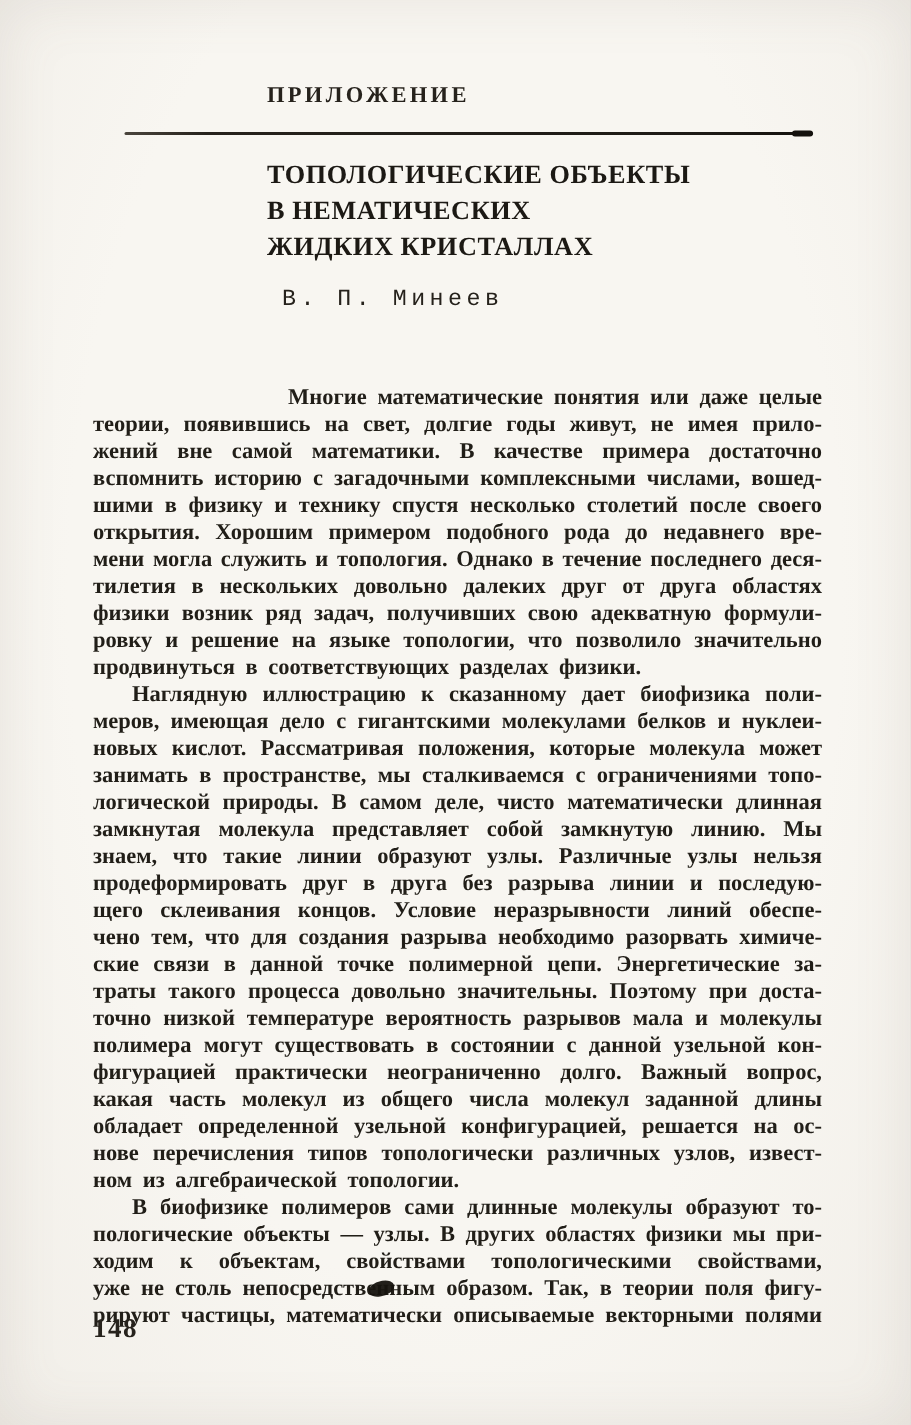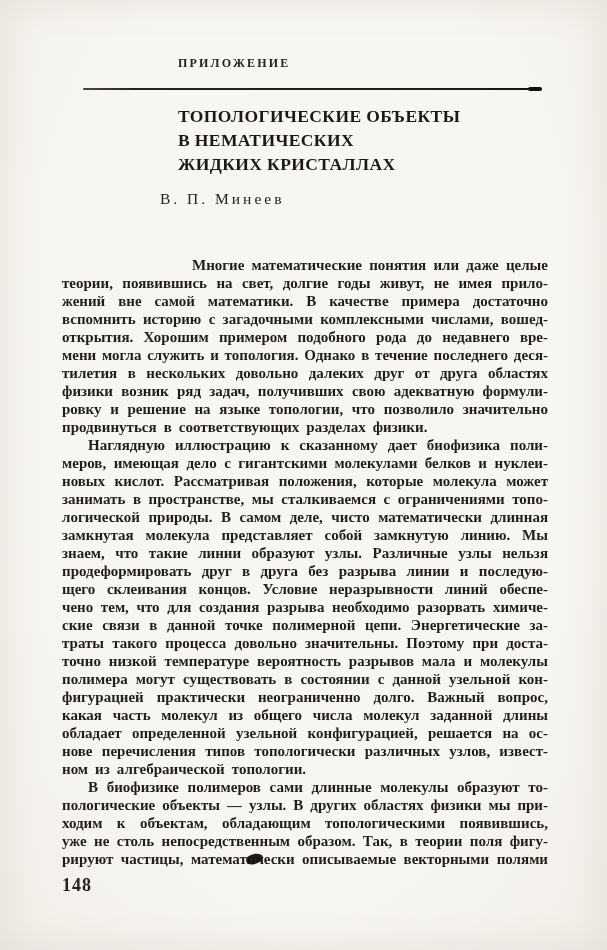--- a/index.html
+++ b/index.html
@@ -11,42 +11,43 @@
   .page {
     position: relative;
     width: 607px; height: 950px;
     background: radial-gradient(ellipse at 50% 42%, #f8f6f1 60%, #f1eee8 100%);
     color: #201d18;
     overflow: hidden;
     box-shadow: inset 0 0 40px rgba(120,110,95,0.12);
   }
   .running-head {
     position: absolute; left: 178px; top: 56px;
-    font-size: 12px; font-weight: 700; letter-spacing: 2.2px;
+    font-size: 15px; font-weight: 700; letter-spacing: 2.2px;
     color: #26221c;
   }
   .head-rule {
     position: absolute; left: 83px; top: 88px;
     width: 459px; height: 2px;
     background: linear-gradient(to right, #4a453d 0%, #26221c 12%, #1d1a15 85%, #14110d 100%);
     border-radius: 1px;
   }
   .head-rule::after {
     content: ""; position: absolute; right: 0; top: -1px;
     width: 14px; height: 4px; background: #14110d; border-radius: 2px;
   }
   .title {
     position: absolute; left: 178px; top: 104px;
     font-size: 17.5px; line-height: 24px; font-weight: 700;
     letter-spacing: 0.4px; color: #1c1914; font-family: Liberation Serif, serif;
   }
   .author {
-    position: absolute; left: 160px; top: 190px;
+    position: absolute; left: 188px; top: 190px;
     font-size: 15.5px; font-weight: 400; letter-spacing: 3px;
     color: #26221c;
+    font-family: Liberation Mono, monospace;
   }
   .body-text {
     position: absolute; left: 62px; top: 256px;
     width: 486px;
     font-size: 15px; font-weight: 700;
     color: #211e18;
   }
   .line {
     height: 18px; line-height: 18px;
     text-align: justify;
@@ -85,20 +86,21 @@
   </div>
 
   <div class="author">В. П. Минеев</div>
 
   <div class="body-text">
       <div class="paragraph">
         <div class="line indent-large">Многие математические понятия или даже целые</div>
         <div class="line">теории, появившись на свет, долгие годы живут, не имея прило-</div>
         <div class="line">жений вне самой математики. В качестве примера достаточно</div>
         <div class="line">вспомнить историю с загадочными комплексными числами, вошед-</div>
+        <div class="line">шими в физику и технику спустя несколько столетий после своего</div>
         <div class="line">открытия. Хорошим примером подобного рода до недавнего вре-</div>
         <div class="line">мени могла служить и топология. Однако в течение последнего деся-</div>
         <div class="line">тилетия в нескольких довольно далеких друг от друга областях</div>
         <div class="line">физики возник ряд задач, получивших свою адекватную формули-</div>
         <div class="line">ровку и решение на языке топологии, что позволило значительно</div>
         <div class="line endline">продвинуться в соответствующих разделах физики.</div>
       </div>
       <div class="paragraph">
         <div class="line indent">Наглядную иллюстрацию к сказанному дает биофизика поли-</div>
         <div class="line">меров, имеющая дело с гигантскими молекулами белков и нуклеи-</div>
@@ -116,21 +118,21 @@
         <div class="line">полимера могут существовать в состоянии с данной узельной кон-</div>
         <div class="line">фигурацией практически неограниченно долго. Важный вопрос,</div>
         <div class="line">какая часть молекул из общего числа молекул заданной длины</div>
         <div class="line">обладает определенной узельной конфигурацией, решается на ос-</div>
         <div class="line">нове перечисления типов топологически различных узлов, извест-</div>
         <div class="line endline">ном из алгебраической топологии.</div>
       </div>
       <div class="paragraph">
         <div class="line indent">В биофизике полимеров сами длинные молекулы образуют то-</div>
         <div class="line">пологические объекты — узлы. В других областях физики мы при-</div>
-        <div class="line">ходим к объектам, обладающим топологическими появившись,</div>
+        <div class="line">ходим к объектам, свойствами топологическими свойствами,</div>
         <div class="line">уже не столь непосредственным образом. Так, в теории поля фигу-</div>
         <div class="line">рируют частицы, математически описываемые векторными полями</div>
       </div>
     </div>
 
   <div class="page-number">148</div>
 
   <div class="ink-blot"></div>
 
 </div>

